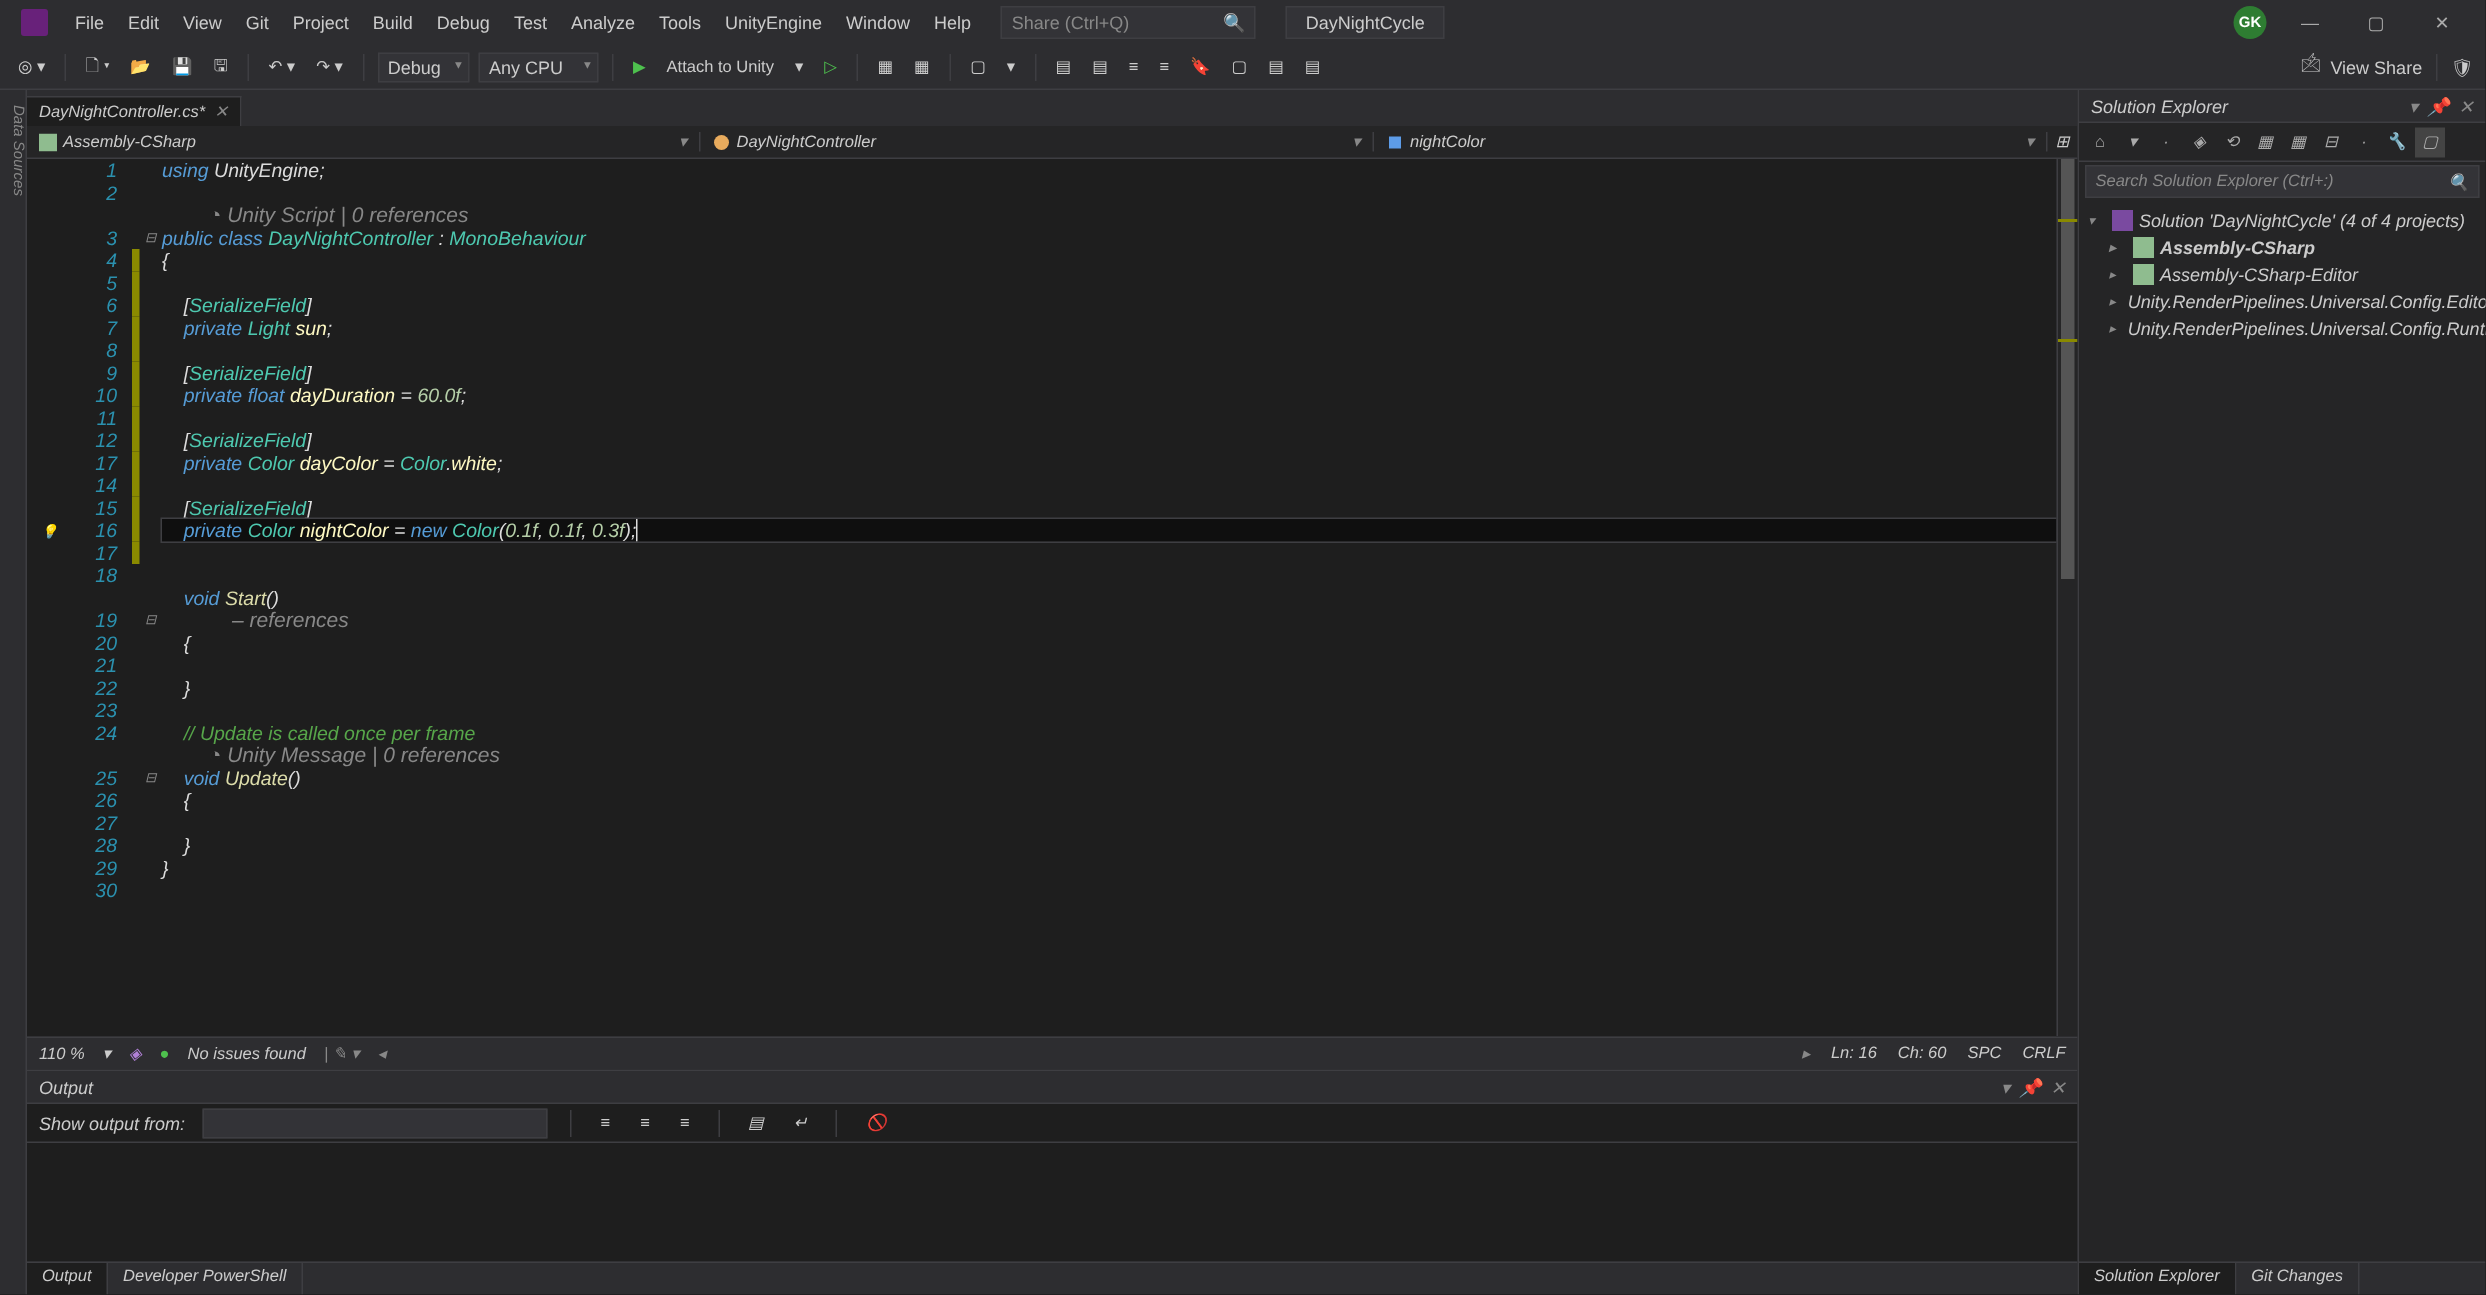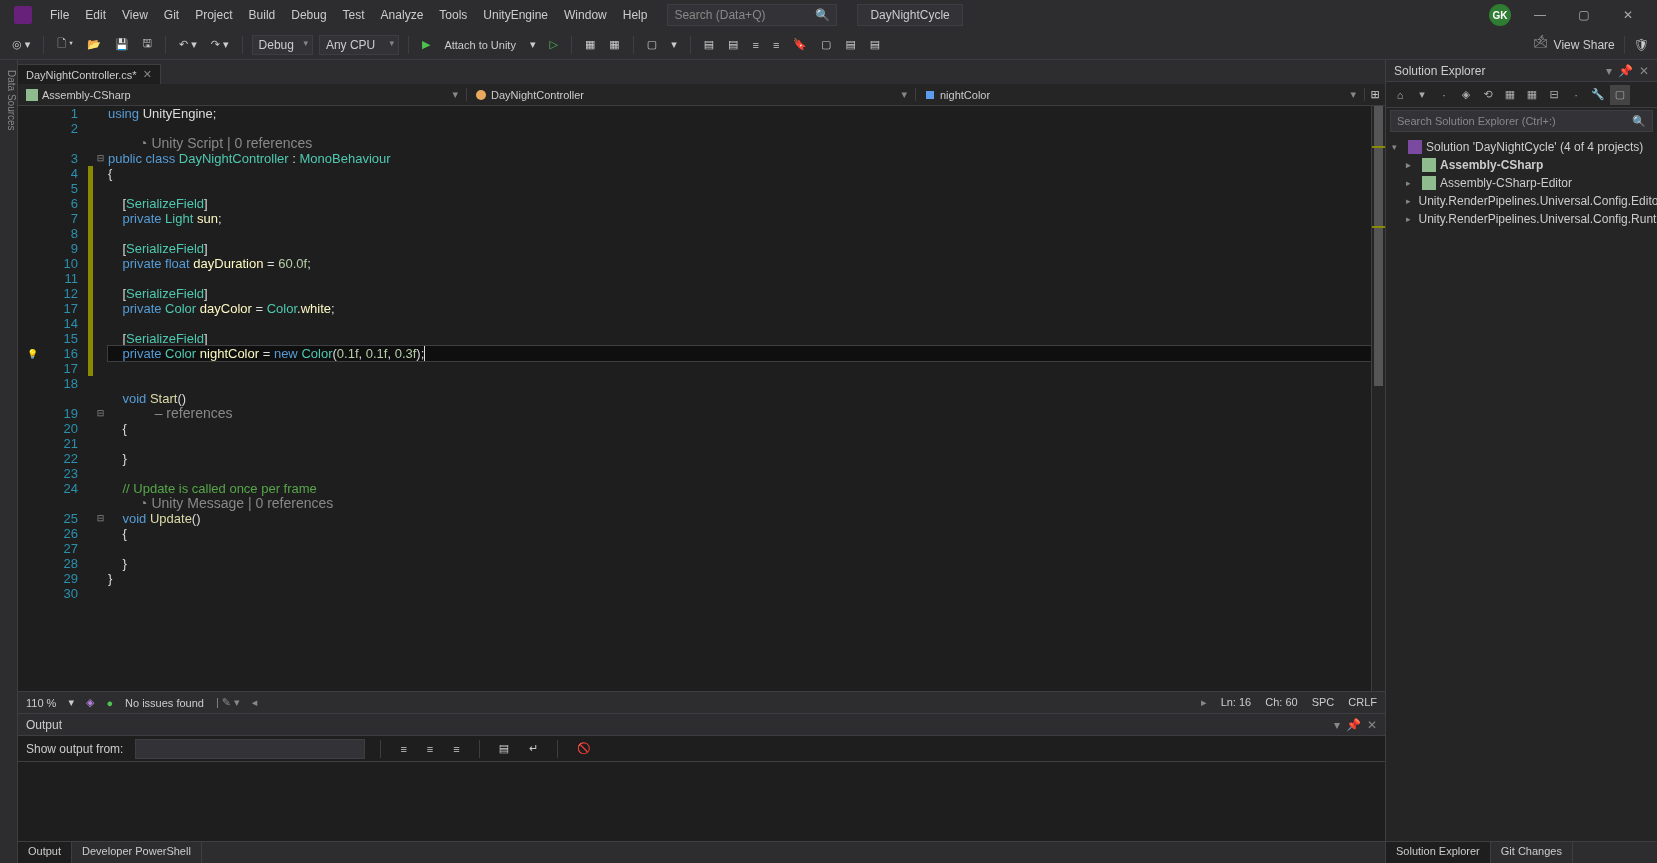--- a/index.html
+++ b/index.html
@@ -19,21 +19,21 @@
 
 .toolbar { height: 30px; background: #2d2d30; border-bottom: 1px solid #3e3e42; display: flex; align-items: center; padding: 0 8px; gap: 6px; }
 .toolbar-item { padding: 2px 4px; color: #ccc; cursor: pointer; font-size: 11px; }
 .toolbar-sep { width: 1px; height: 18px; background: #3e3e42; margin: 0 3px; }
 .toolbar-dropdown { background: #333337; border: 1px solid #3e3e42; padding: 2px 18px 2px 6px; position: relative; }
 .toolbar-dropdown::after { content: "▾"; position: absolute; right: 4px; color: #888; font-size: 9px; }
 .play-icon { color: #4ec14e; }
 .live-share { margin-left: auto; display: flex; align-items: center; gap: 6px; }
 
 
-.main-area { flex: 1; display: flex; min-height: 0; }
+.main-area { flex: 1; display: flex; min-height: 0; font-style: italic; }
 .side-tabs { width: 18px; background: #2d2d30; border-right: 1px solid #3e3e42; writing-mode: vertical-rl; font-size: 10px; color: #888; padding-top: 10px; }
 
 
 .editor-col { flex: 1; display: flex; flex-direction: column; min-width: 0; }
 .file-tabs { height: 24px; background: #2d2d30; display: flex; align-items: flex-end; }
 .file-tab { background: #1e1e1e; border-top: 1px solid #3e3e42; border-right: 1px solid #3e3e42; padding: 3px 8px; display: flex; align-items: center; gap: 6px; font-size: 11px; }
 .file-tab .close-x { color: #888; cursor: pointer; }
 .nav-bar { height: 22px; background: #252526; border-bottom: 1px solid #3e3e42; display: flex; align-items: center; font-size: 11px; }
 .nav-bar .nav-seg { flex: 1; padding: 0 8px; border-right: 1px solid #3e3e42; display: flex; align-items: center; gap: 4px; }
 .nav-ico { width: 12px; height: 12px; display: inline-block; }
@@ -111,21 +111,21 @@
       <div class="menu-item">Build</div>
       <div class="menu-item">Debug</div>
       <div class="menu-item">Test</div>
       <div class="menu-item">Analyze</div>
       <div class="menu-item">Tools</div>
       <div class="menu-item">UnityEngine</div>
       <div class="menu-item">Window</div>
       <div class="menu-item">Help</div>
     </div>
   <div class="search-box">
-    <span>Search (Data+Q)</span>
+    <span>Share (Ctrl+Q)</span>
     <span class="search-mag">🔍</span>
   </div>
   <div class="project-label">DayNightCycle</div>
   <div class="window-controls">
     <div class="user-badge">GK</div>
     <div class="win-btn">—</div>
     <div class="win-btn">▢</div>
     <div class="win-btn">✕</div>
   </div>
 </div>

